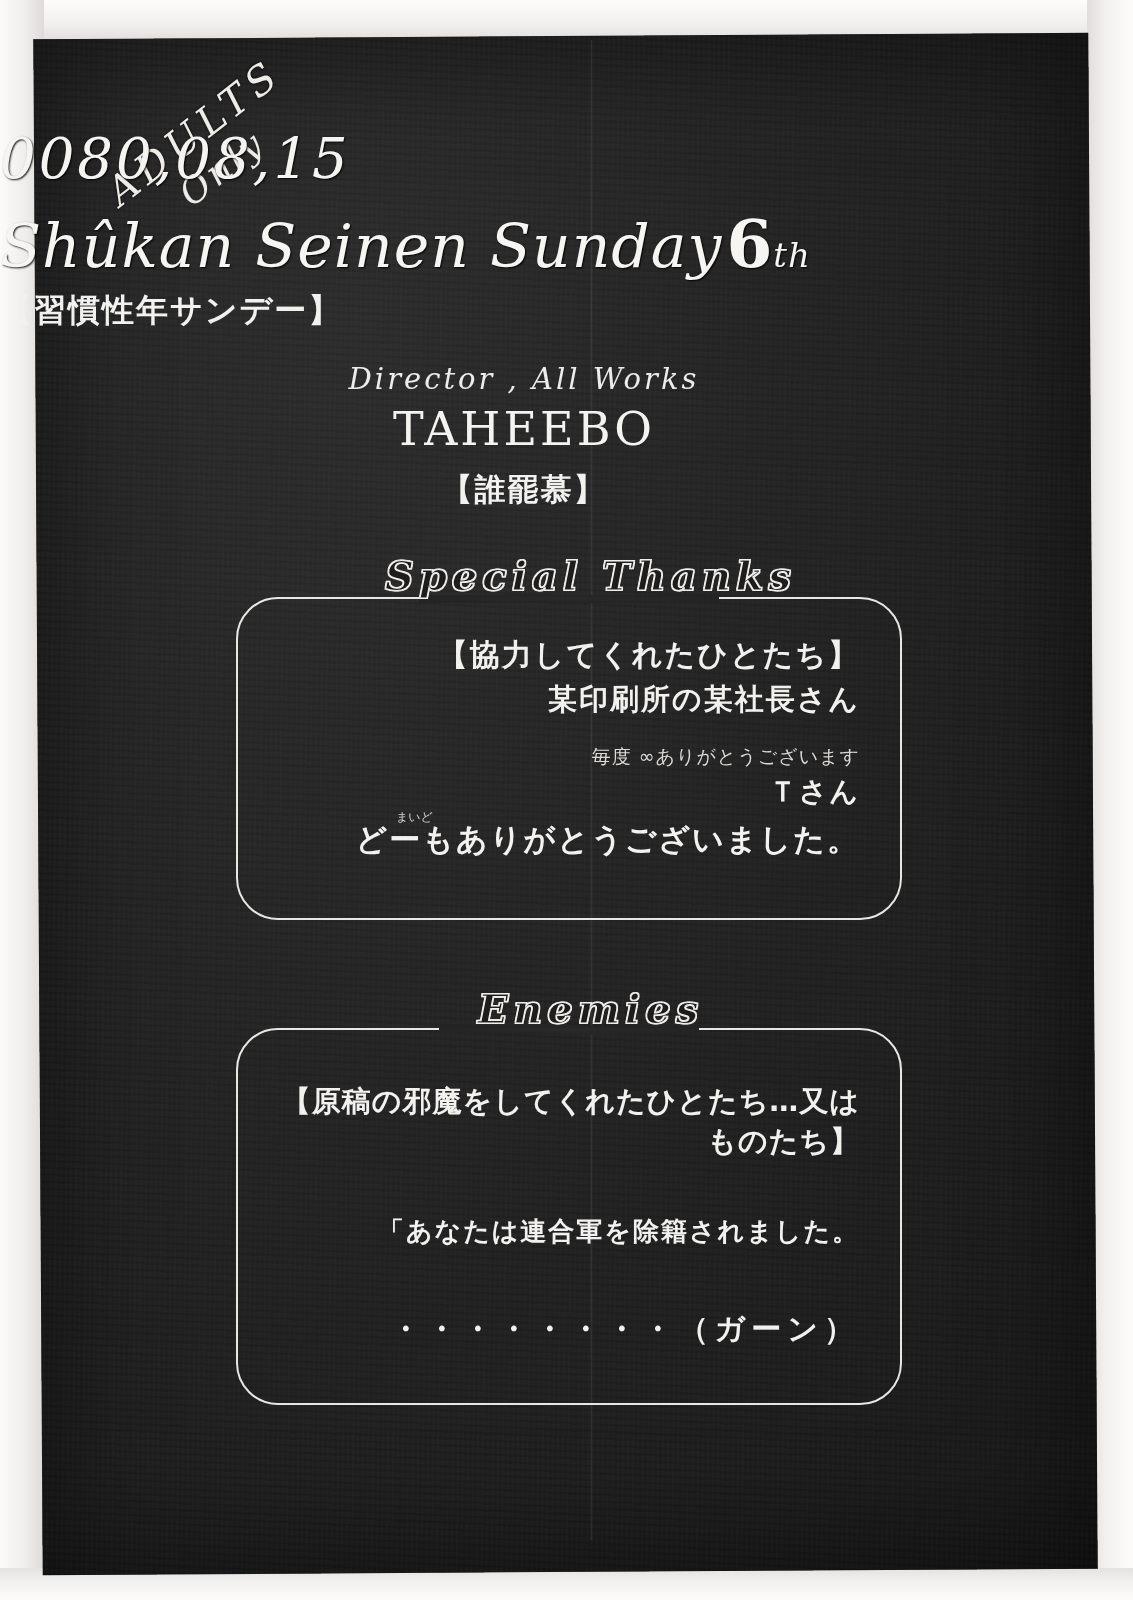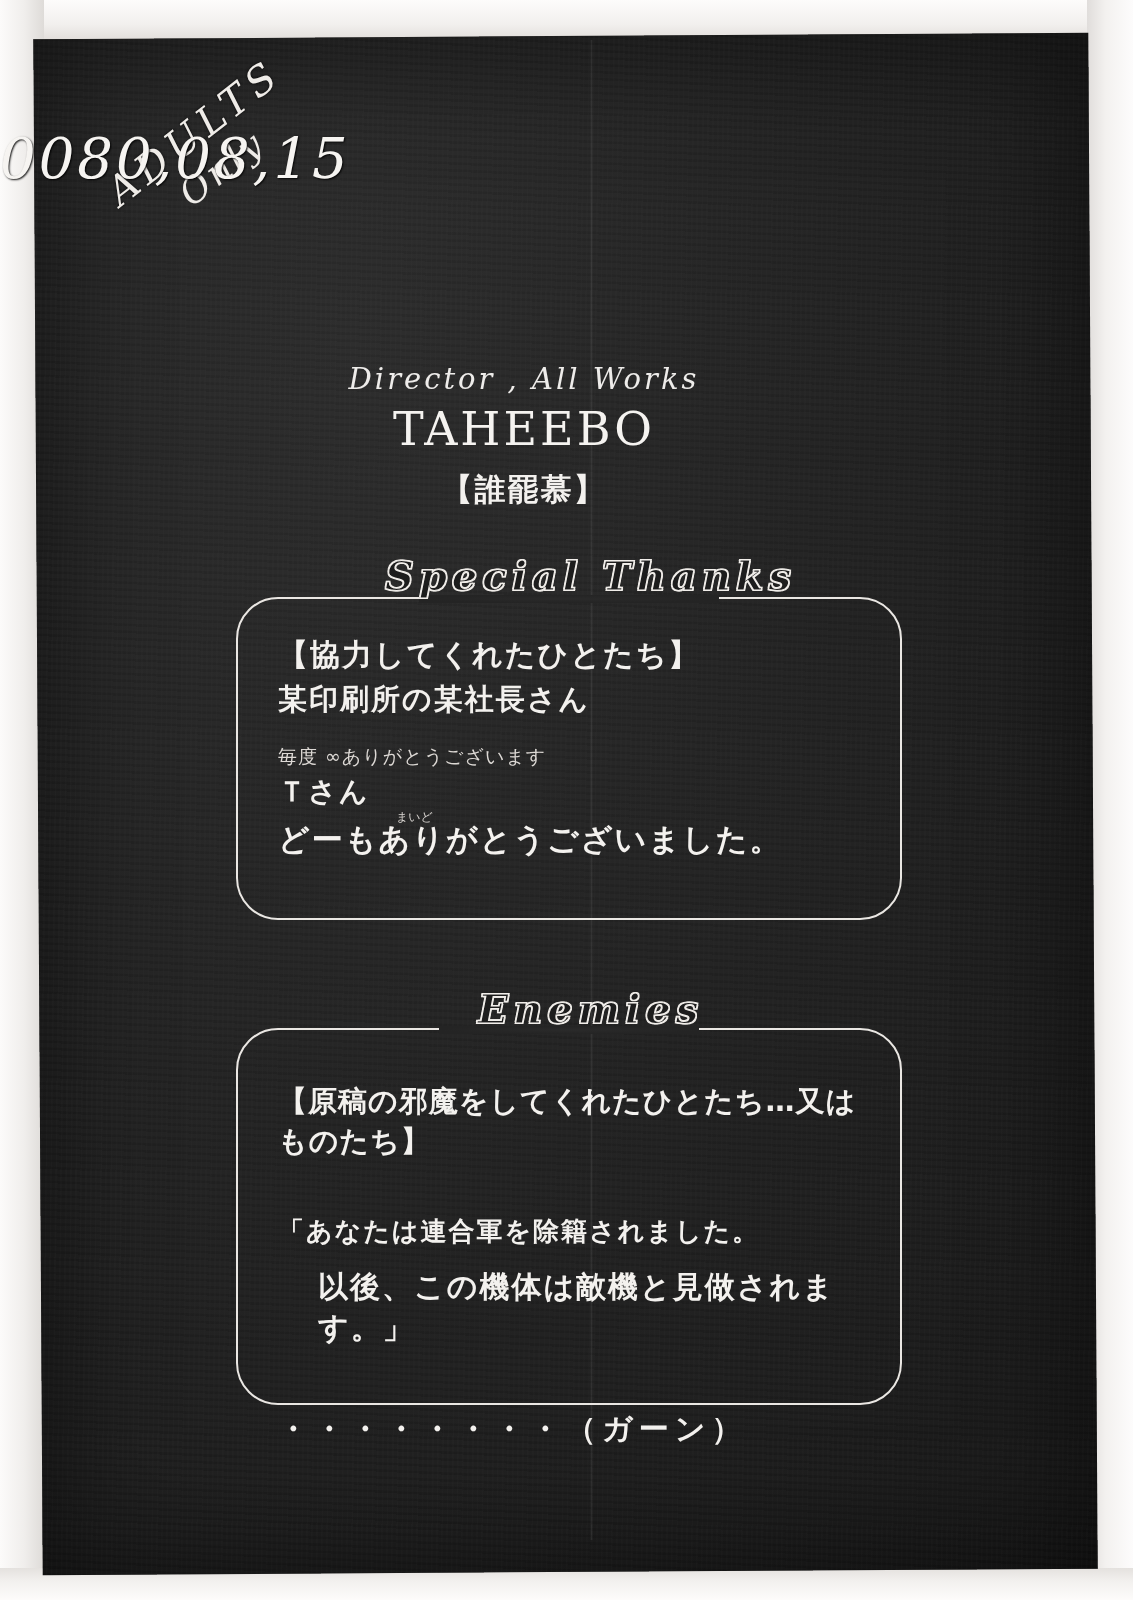--- a/index.html
+++ b/index.html
@@ -237,21 +237,21 @@
     width: 300px;
     height: 8px;
     background:
       radial-gradient(ellipse at 50% 50%, #2a2a2a 0%, #242424 70%, #242424 100%);
   }
   #enemies-panel .notch { width: 260px; }
 
   .panel-inner {
     position: relative;
     padding: 22px 40px;
-    text-align: left;
+    text-align: right;
   }
 
   .jp-bold {
     font-family: "DejaVu Sans", sans-serif;
     font-weight: bold;
     color: #f3f1ee;
   }
   .st-head {
     font-size: 30px;
     letter-spacing: 2px;
@@ -357,20 +357,24 @@
 
   <div class="content">
 
     <div class="adults-only">
       <div class="line1">ADULTS</div>
       <div class="line2">Only</div>
     </div>
 
     <div class="title-block">
       <div class="date-line">0080,08,15</div>
+      <div class="main-title">
+        <span>Shûkan Seinen Sunday</span><span class="issue-num">6</span><span class="issue-suffix">th</span>
+      </div>
+      <div class="title-jp">【習慣性年サンデー】</div>
     </div>
 
     <div class="credits">
       <div class="credit-role">Director , All Works</div>
       <div class="credit-name">TAHEEBO</div>
       <div class="credit-name-jp jp-bold">【誰罷慕】</div>
     </div>
 
     <div class="section-heading" id="special-thanks-heading">Special Thanks</div>
 
@@ -391,19 +395,18 @@
       </div>
     </div>
 
     <div class="section-heading" id="enemies-heading">Enemies</div>
 
     <div class="panel" id="enemies-panel">
       <div class="notch"></div>
       <div class="panel-inner">
         <div class="en-head">【原稿の邪魔をしてくれたひとたち…又はものたち】</div>
         <div class="en-quote1">「あなたは連合軍を除籍されました。</div>
-        <div class="en-quote2">以後、この機体は敵機と見做されます。」</div>
         <div class="en-dots">・・・・・・・・（ガーン）</div>
       </div>
     </div>
 
   </div>
 </div>
 
 </body></html>

